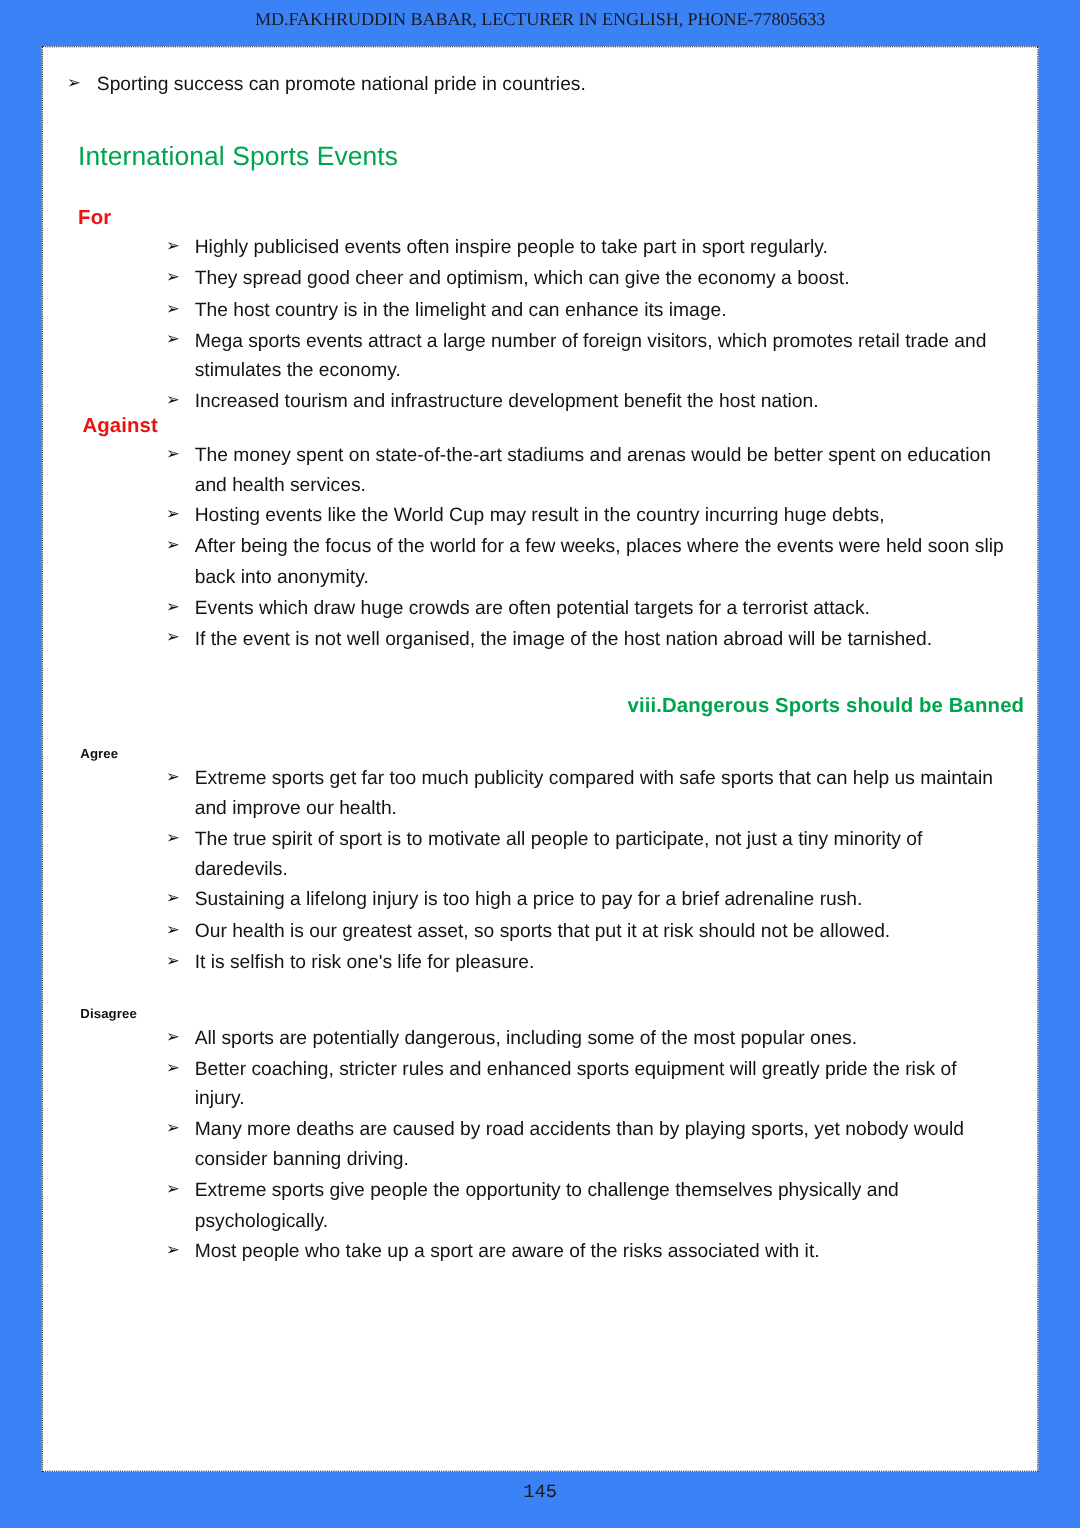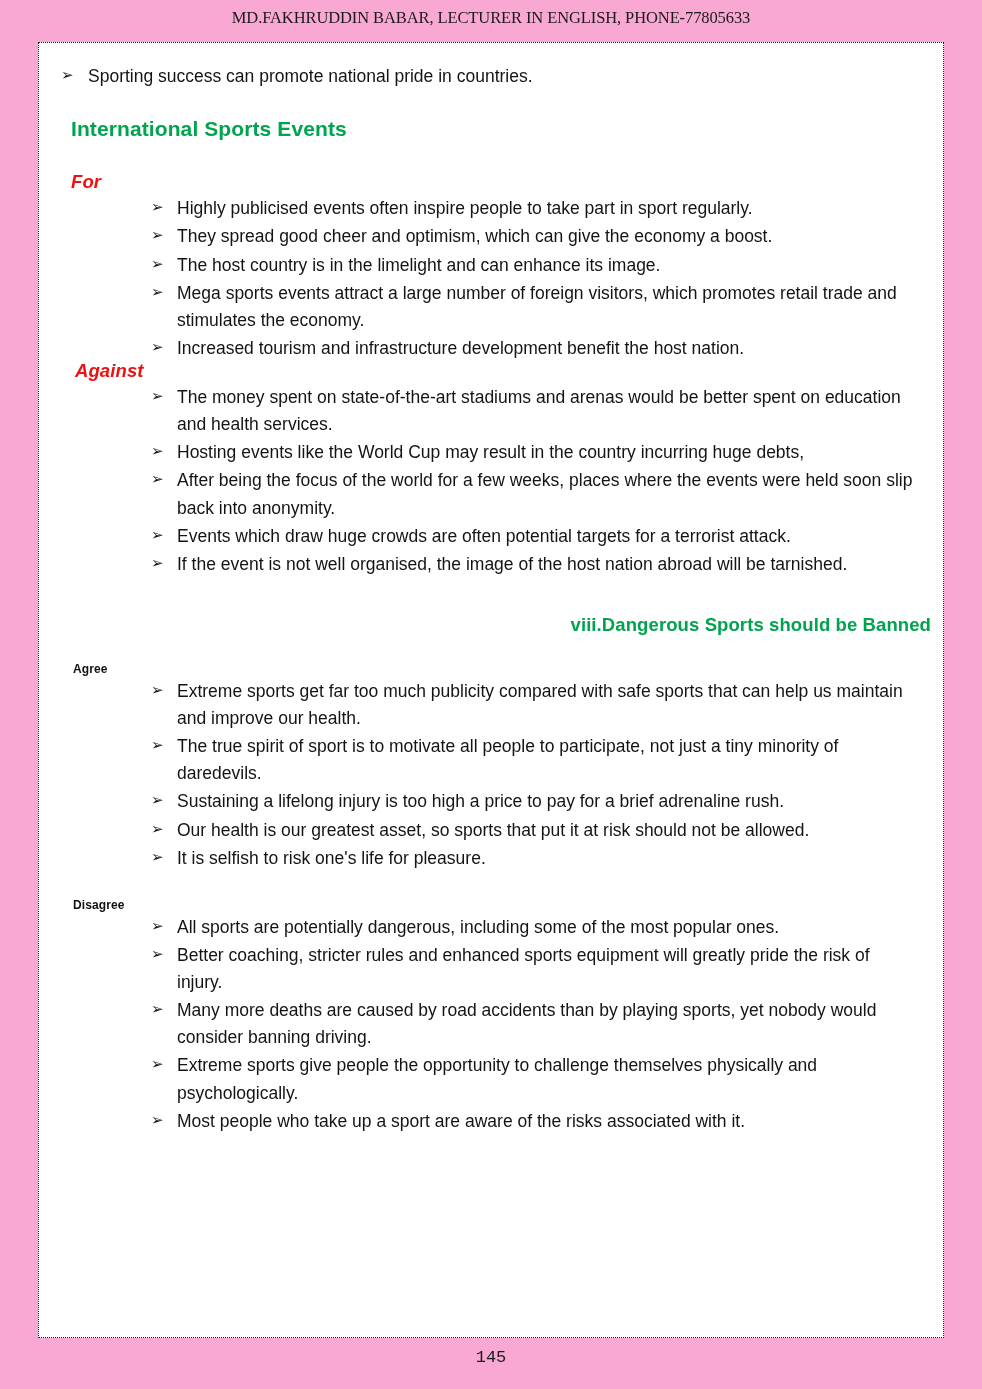--- a/index.html
+++ b/index.html
@@ -8,21 +8,21 @@
     background: #ffffff;
   }
   body {
     font-family: "Liberation Sans", sans-serif;
     color: #000000;
   }
   .page {
     position: relative;
     width: 982px;
     height: 1389px;
-    background: #f9a8d4;
+    background: #3b82f6;
     overflow: hidden;
     box-sizing: border-box;
   }
 
   
   .doc-header {
     position: absolute;
     top: 8px;
     left: 0;
     width: 982px;
@@ -69,34 +69,33 @@
     flex: 0 0 auto;
     width: 27px;
     font-family: "DejaVu Sans", sans-serif;
     font-size: 15px;
     line-height: 1.62;
     color: #141414;
   }
   .lead-item .txt { flex: 1 1 auto; }
 
   .heading-green {
-    margin: 28px 0 0 18px;
-    font-size: 21px;
-    font-weight: bold;
+    margin: 40px 0 0 18px;
+    font-size: 24px;
+    font-weight: normal;
     color: #00a44e;
     letter-spacing: 0.1px;
   }
 
   .heading-red {
     margin: 30px 0 0 18px;
     font-size: 18.5px;
     font-weight: bold;
     color: #ee1111;
     letter-spacing: 0.1px;
-    font-style: italic;
   }
 
   .heading-black {
     margin: 26px 0 0 20px;
     font-size: 12px;
     font-weight: bold;
     color: #111111;
     letter-spacing: 0.1px;
   }
 

